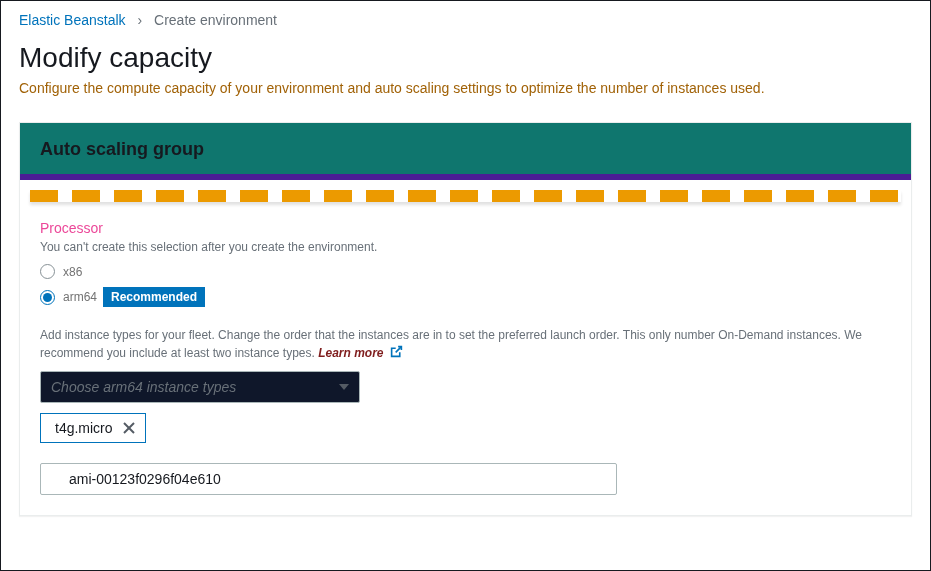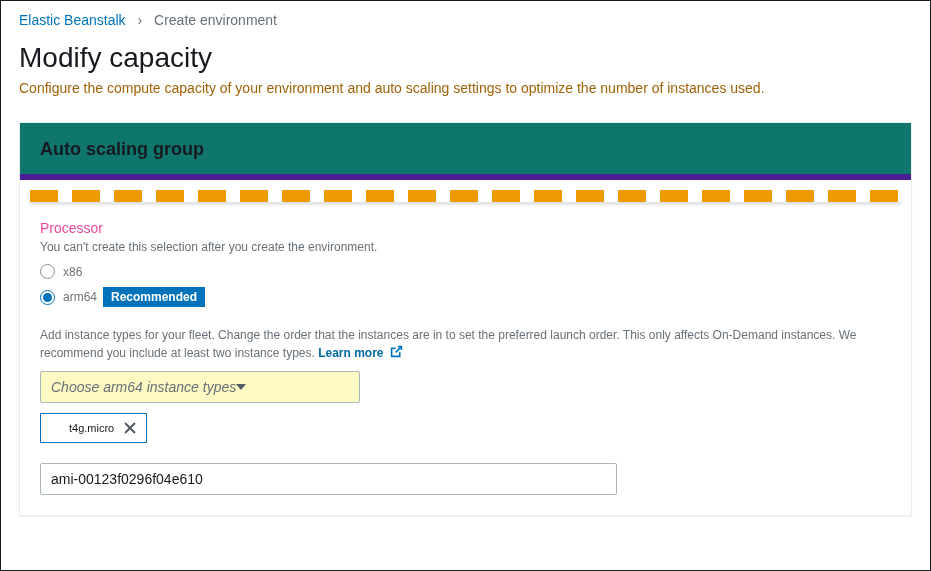--- a/index.html
+++ b/index.html
@@ -81,23 +81,24 @@
       display: block;
       margin-bottom: 3px;
     }
     .form-hint {
       font-size: 12px;
       color: #687078;
       line-height: 1.45;
       margin-bottom: 8px;
     }
     .form-hint a {
-      color: #0369a1;
+      color: #7f1d1d;
       text-decoration: none;
       font-weight: 700;
+      font-style: italic;
     }
     .ext-icon {
       display: inline-block;
       vertical-align: middle;
       margin-left: 3px;
     }
     .radio-row {
       display: flex;
       align-items: center;
       margin: 8px 0;
@@ -140,56 +141,57 @@
       margin-left: 6px;
     }
     .select-box {
       width: 320px;
       height: 32px;
       border: 1px solid #aab7b8;
       border-radius: 2px;
       display: flex;
       align-items: center;
       padding: 0 10px;
+      justify-content: space-between;
       color: #687078;
       font-style: italic;
       font-size: 14px;
-      background: #fef9c3;
+      background: #0f172a;
       cursor: pointer;
     }
     .select-box .caret {
       font-style: normal;
       width: 0;
       height: 0;
       border-left: 5px solid transparent;
       border-right: 5px solid transparent;
       border-top: 6px solid #545b64;
     }
     .chip {
       display: inline-flex;
       align-items: center;
       border: 1px solid #0073bb;
-      padding: 6px 8px 6px 28px;
+      padding: 6px 8px 6px 14px;
       margin-top: 10px;
-      font-size: 11px;
+      font-size: 14px;
       color: #16191f;
       background: #fff;
     }
     .chip .x {
       margin-left: 8px;
       color: #545b64;
       cursor: pointer;
       display: inline-flex;
     }
     .text-input {
       width: 577px;
       height: 32px;
       border: 1px solid #aab7b8;
       border-radius: 2px;
-      padding: 0 10px;
+      padding: 0 28px;
       font-size: 14px;
       font-family: inherit;
       color: #16191f;
     }
   </style>
 </head>
 <body>
 
 <div class="container">
   <div class="breadcrumb">
@@ -221,21 +223,21 @@
 
         <div class="radio-row">
           <span class="radio-outer checked"></span>
           <span class="radio-label">arm64</span>
           <span class="badge">Recommended</span>
         </div>
       </div>
 
       <div class="form-group">
         <div class="form-hint">
-          <span>Add instance types for your fleet. Change the order that the instances are in to set the preferred launch order. This only affects On-Demand instances. We recommend you include at least two instance types. </span><a href="#">Learn more</a>
+          <span>Add instance types for your fleet. Change the order that the instances are in to set the preferred launch order. This only number On-Demand instances. We recommend you include at least two instance types. </span><a href="#">Learn more</a>
           <span class="ext-icon">
             <svg width="13" height="13" viewBox="0 0 16 16" fill="none" stroke="#0073bb" stroke-width="2">
               <path d="M10 2h4v4"></path>
                 <path d="M14 2 L7 9"></path>
                 <path d="M12 9v5H2V4h5"></path>
             </svg>
           </span>
         </div>
 
         <div class="select-box">

